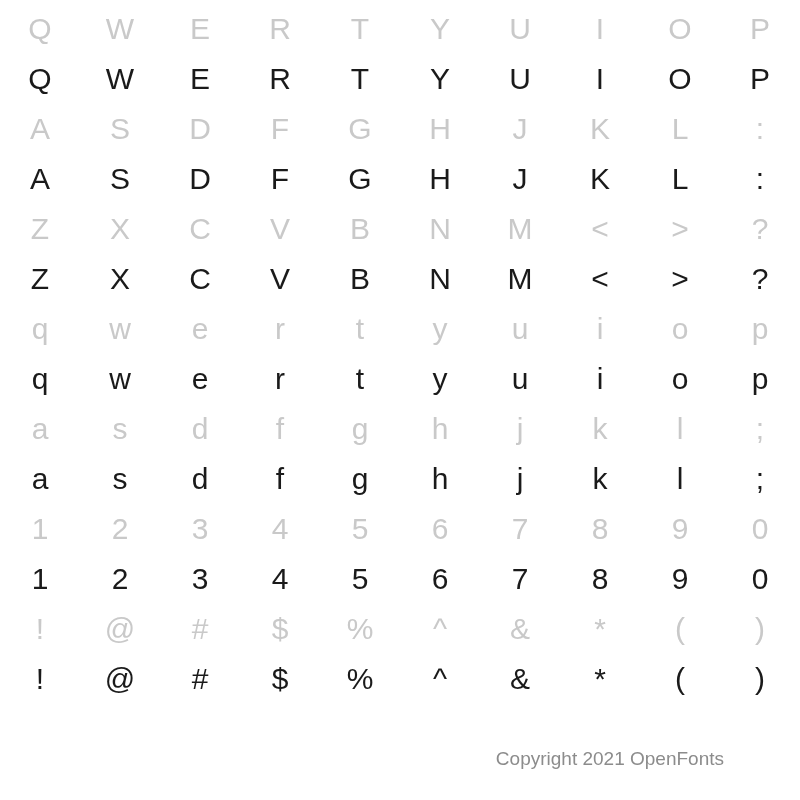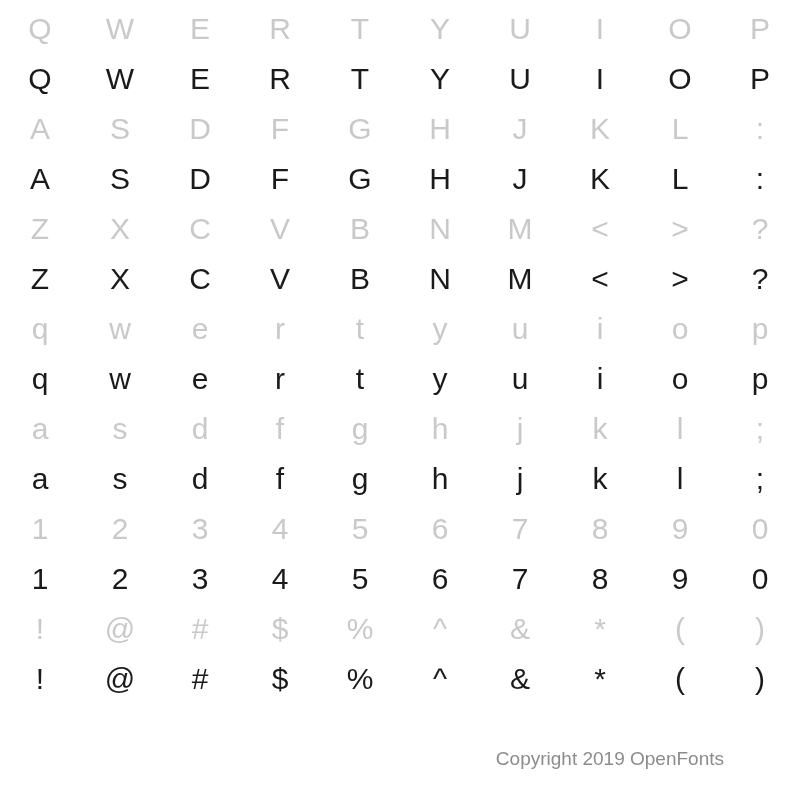--- a/index.html
+++ b/index.html
@@ -224,13 +224,13 @@
       <div class="cell">$</div>
       <div class="cell">%</div>
       <div class="cell">^</div>
       <div class="cell">&amp;</div>
       <div class="cell">*</div>
       <div class="cell">(</div>
       <div class="cell">)</div>
     </div>
   </div>
 
-<div id="footer">Copyright 2019 OpenFonts</div>
+<div id="footer">Copyright 2021 OpenFonts</div>
 
 </body></html>

